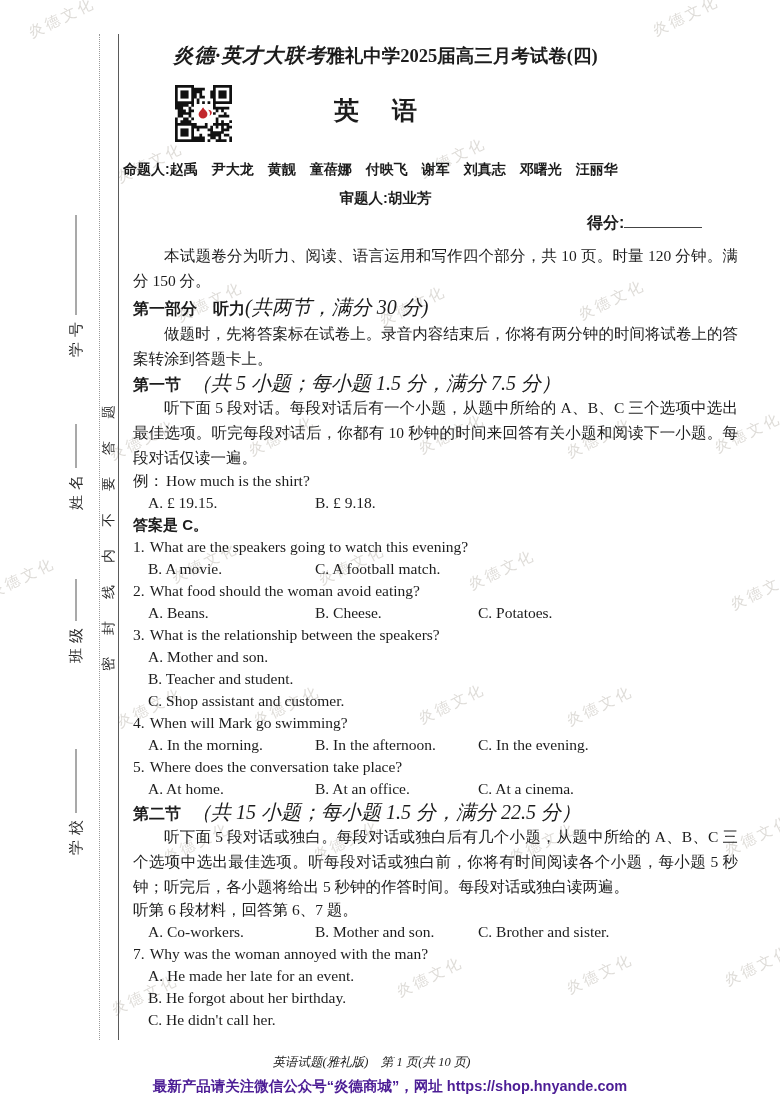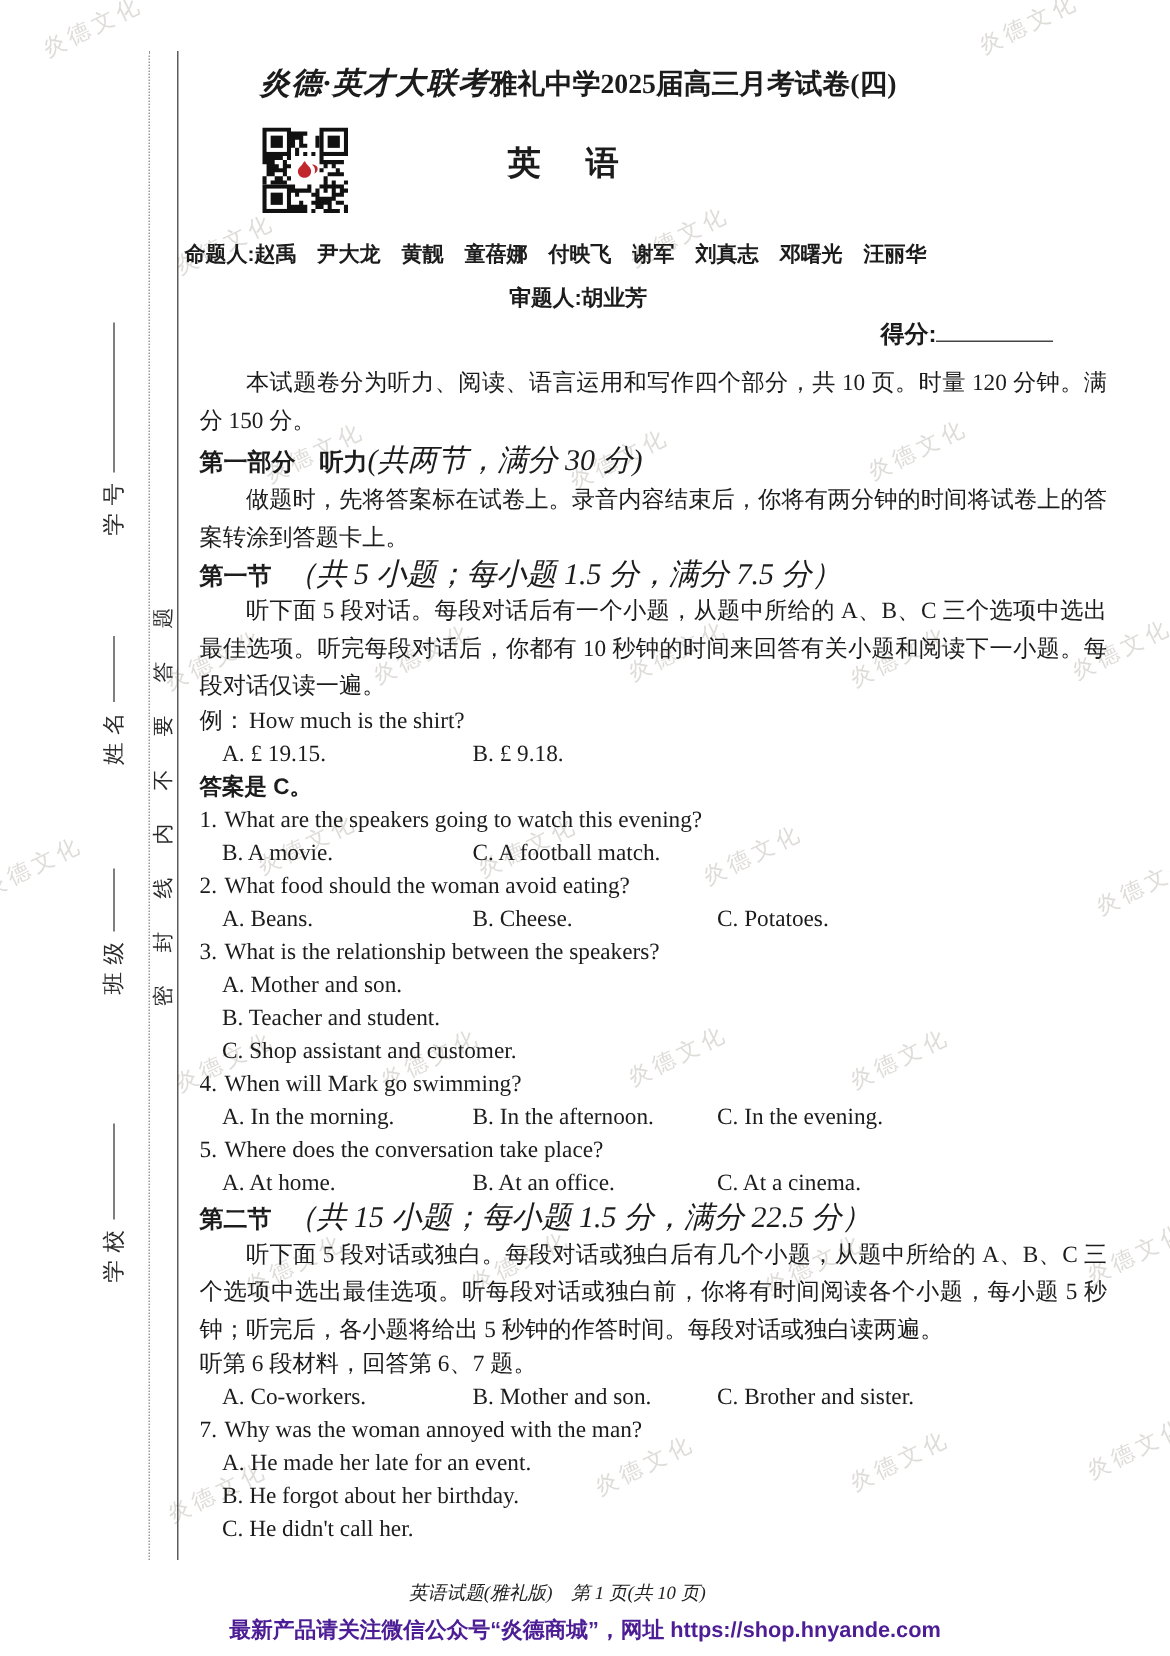--- a/index.html
+++ b/index.html
@@ -25,21 +25,21 @@
   .sf-class{top:621px}.sf-class .blank{width:42px}
   .sf-school{top:802px}.sf-school .blank{width:64px}
   
   .header{position:absolute;left:133px;top:0;width:505px;}
   .title{position:absolute;top:42px;left:0;right:0;text-align:center;white-space:nowrap;
          font-size:18.5px;}
   .title .series{font-weight:bold;font-style:italic;font-size:20px;letter-spacing:1px;}
   .title .rest{font-weight:600;}
   .subject{position:absolute;top:94px;left:0;right:16px;text-align:center;
            font-family:"Liberation Sans","DejaVu Sans",sans-serif;
-           font-weight:bold;font-size:22px;letter-spacing:4px;}
+           font-weight:bold;font-size:25px;letter-spacing:4px;}
   .qr{position:absolute;left:39px;top:85px;width:63px;height:57px;}
   .setters{position:absolute;top:161px;left:-10px;right:-10px;text-align:left;white-space:nowrap;
            font-family:Liberation Sans, sans-serif;font-weight:bold;font-size:14px;}
   .reviewer{position:absolute;top:189px;left:0;right:0;text-align:center;
            font-family:"Liberation Sans","DejaVu Sans",sans-serif;font-weight:bold;font-size:14.5px;}
   .score{position:absolute;top:213px;left:587px;white-space:nowrap;
          font-family:"Liberation Sans","DejaVu Sans",sans-serif;font-weight:bold;font-size:16px;}
   .score .blank{display:inline-block;width:78px;height:0;border-bottom:1.3px solid #444;
                 vertical-align:baseline;}
   

